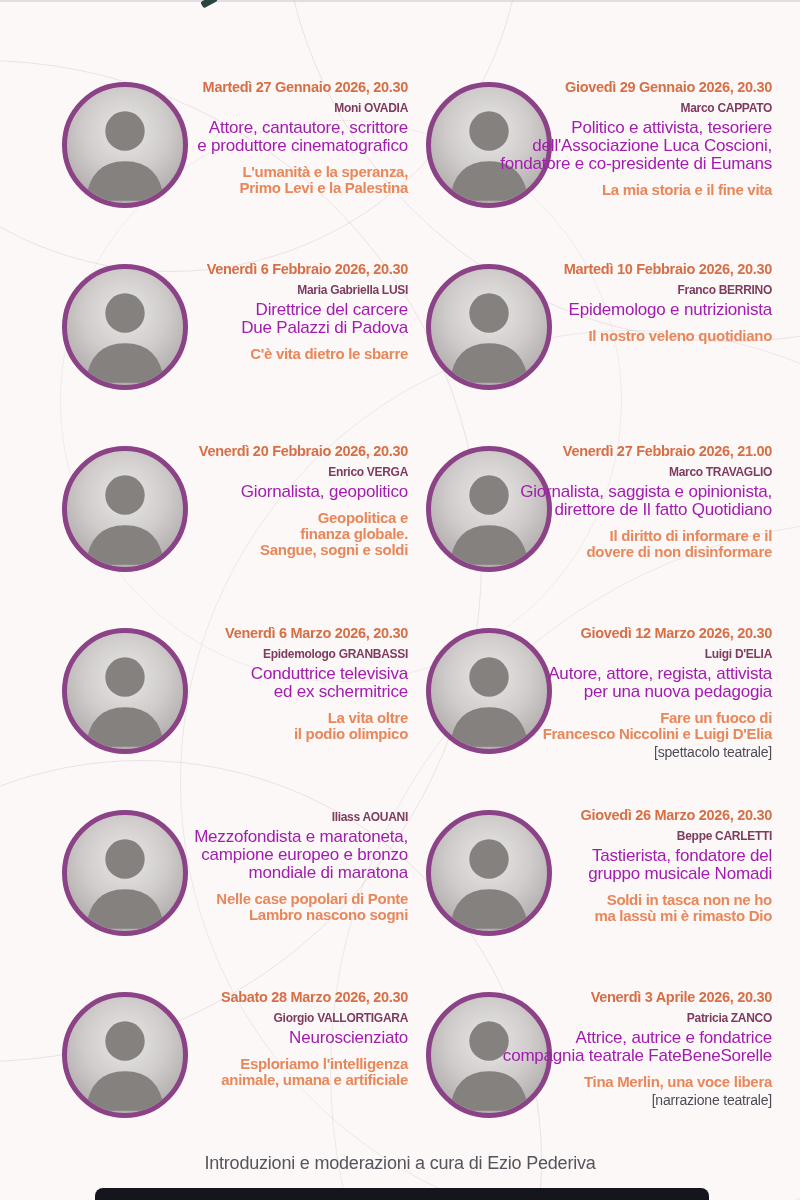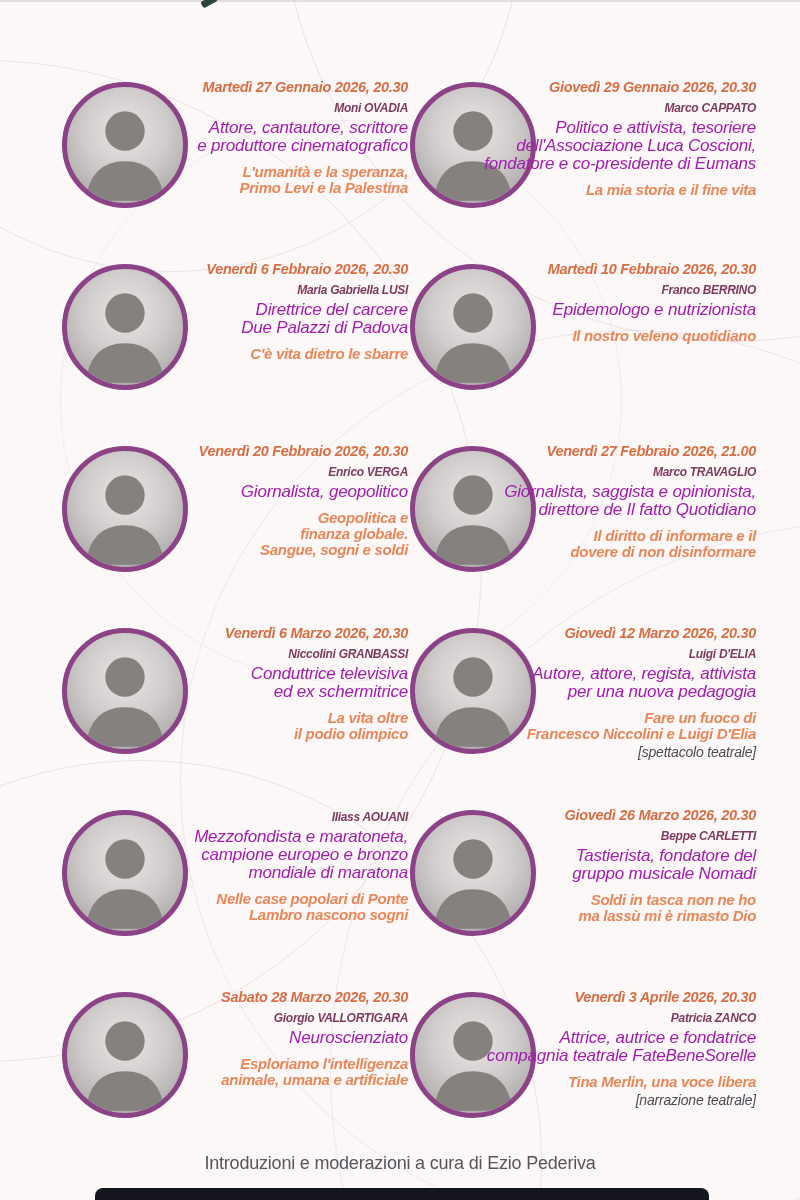--- a/index.html
+++ b/index.html
@@ -19,23 +19,22 @@
   .arc.a1{width:700px;height:700px;left:-180px;top:-430px;}
   .arc.a2{width:900px;height:900px;left:280px;top:-560px;}
   .arc.a3{width:1000px;height:1000px;left:-520px;top:60px;}
   .arc.a4{width:900px;height:900px;left:180px;top:330px;border-color:rgba(180,170,180,0.22);}
   .arc.a5{width:800px;height:800px;left:-260px;top:760px;}
   .arc.a6{width:1100px;height:1100px;left:330px;top:520px;border-color:rgba(180,170,180,0.22);}
   .arc.a7{width:560px;height:560px;left:60px;top:120px;border-color:rgba(200,170,178,0.18);}
 
   .grid{
     position:absolute;top:78px;left:60px;width:712px;
-    display:grid;grid-template-columns:348px 348px;column-gap:0;
+    display:grid;grid-template-columns:348px 348px;column-gap:16px;
     grid-auto-rows:182px;
-    font-style:italic;
   }
   .cell{position:relative;}
   .photo{
     position:absolute;top:4px;left:2px;
     width:116px;height:116px;border-radius:50%;
     border:5px solid #8b4286;
     background:radial-gradient(circle at 50% 38%, #e9e7e6 0%, #cfcccb 45%, #9d9a99 100%);
     overflow:hidden;
   }
   .photo svg{display:block;width:100%;height:100%;}
@@ -180,21 +179,21 @@
 
     <div class="cell">
       <div class="photo">
         <svg viewBox="0 0 100 100">
             <circle cx="50" cy="38" r="17" fill="#84817f"></circle>
             <path d="M16 98 Q20 64 50 64 Q80 64 84 98 Z" fill="#84817f"></path>
           </svg>
       </div>
       <div class="text">
         <div class="date">Venerdì 6 Marzo 2026, 20.30</div>
-        <div class="name">Niccolini GRANBASSI</div>
+        <div class="name">Epidemologo GRANBASSI</div>
         <div class="desc">Conduttrice televisiva
 ed ex schermitrice</div>
         <div class="topic">La vita oltre
 il podio olimpico</div>
 
       </div>
     </div>
 
     <div class="cell">
       <div class="photo">

